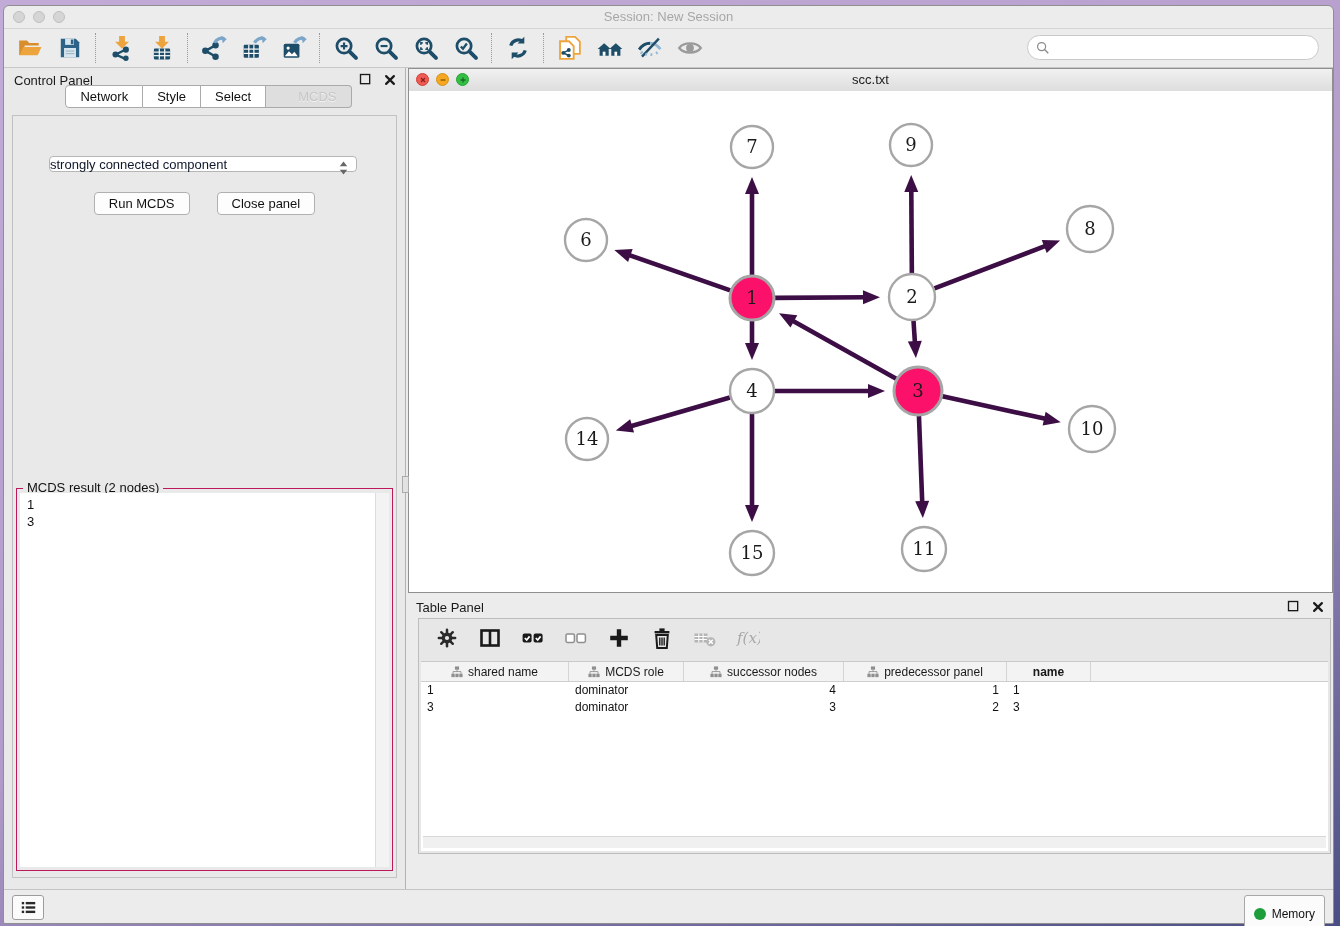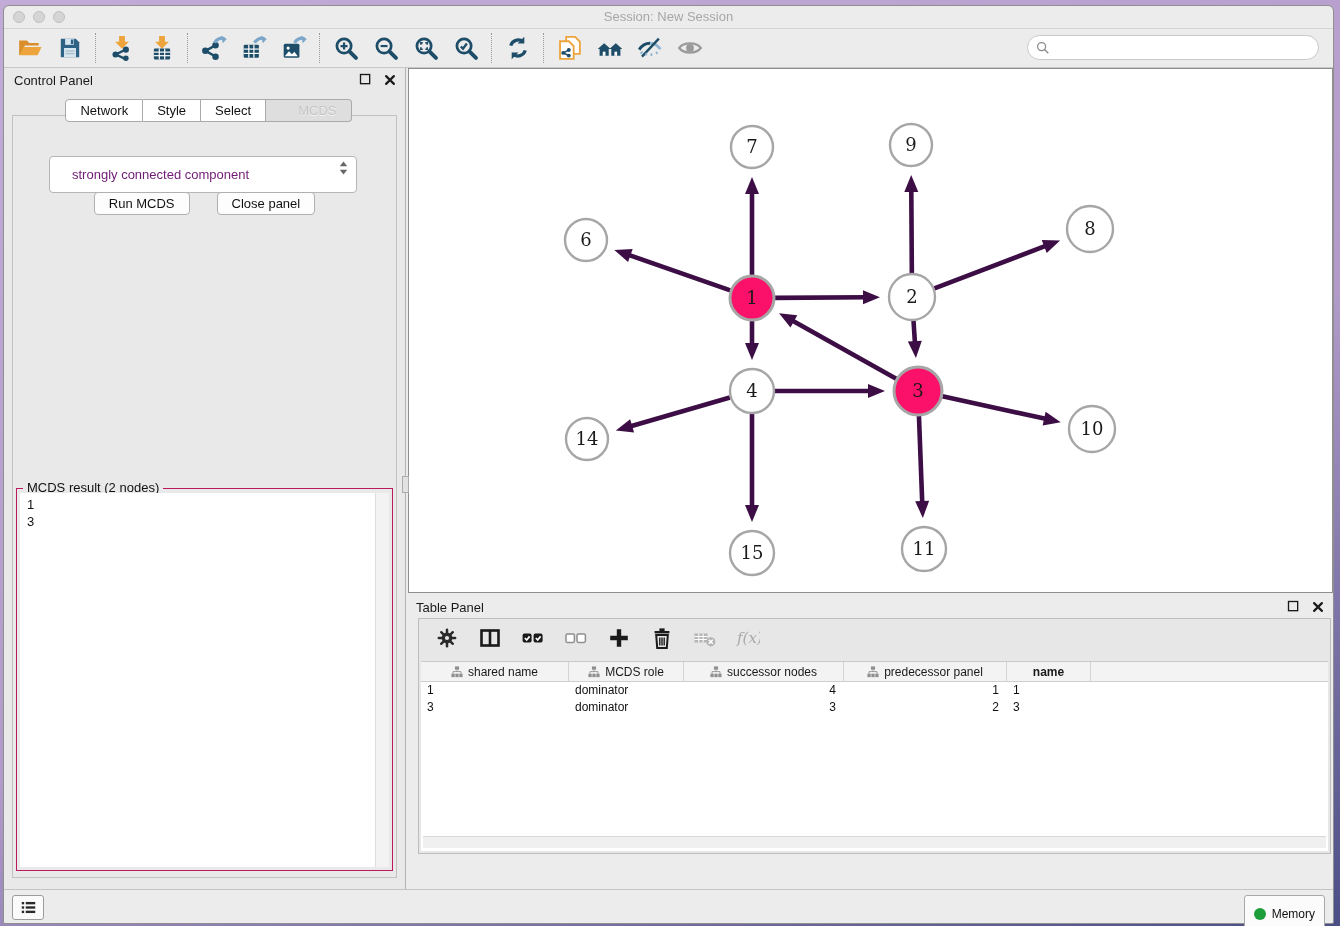--- a/index.html
+++ b/index.html
@@ -28,24 +28,24 @@
   #searchbox input{border:none;outline:none;flex:1;font-size:12px;background:transparent;margin-left:5px;}
   
   #cp{left:0;top:62px;width:402px;bottom:33px;background:#e9e9e9;border-right:1px solid #b2b2b2;box-sizing:border-box;}
   .panel-title{font-size:13px;color:#1a1a1a;}
   .panel-head-icons{position:absolute;right:8px;top:4px;display:flex;gap:10px;align-items:center;}
   .seg{display:inline-flex;}
   .seg .tab{background:#fff;border:1px solid #aaa;border-left:none;padding:3px 14px;font-size:13px;color:#111;white-space:nowrap;cursor:default;}
   .seg .tab:first-child{border-left:1px solid #aaa;border-radius:4px 0 0 4px;}
   .seg .tab:last-child{border-radius:0 4px 4px 0;}
   .seg .tab.sel{background:#dedede;color:#c6c6c6;text-shadow:0 1px 0 #f2f2f2;padding-left:32px;}
-  #cp-tabs-row{left:0;right:0;top:31px;text-align:center;z-index:2;margin-left:8px;}
+  #cp-tabs-row{left:0;right:0;top:17px;text-align:center;z-index:2;margin-left:8px;}
   #cp-content{left:8px;right:8px;top:47px;bottom:12px;border:1px solid #c2c2c2;background:#e9e9e9;}
   #opt-label{left:0;right:0;top:17px;text-align:center;font-size:13px;color:#1a1a1a;}
-  #criterion{left:36px;top:40px;width:308px;height:37px;background:#fff;border:1px solid #b6b6b6;border-radius:4px;display:flex;align-items:center;font-size:13px;color:#701a75;padding-left:22px;box-sizing:border-box;position:absolute;}
+  #criterion{left:36px;top:40px;width:308px;height:16px;background:#fff;border:1px solid #b6b6b6;border-radius:4px;display:flex;align-items:center;font-size:13px;color:#0f172a;padding-left:0;box-sizing:border-box;position:absolute;}
   #criterion .stepper{position:absolute;right:6px;top:3px;}
   #cp-buttons{left:0;right:0;top:76px;display:flex;justify-content:center;gap:27px;position:absolute;}
   .btn{background:#fdfdfd;border:1px solid #b0b0b0;border-radius:4px;font-size:13px;color:#111;padding:3px 14px;cursor:default;}
   #result-box{left:3px;right:3px;top:372px;bottom:6px;border:1px solid #be185d;position:absolute;}
   #result-legend{position:absolute;top:-9px;left:6px;background:#e9e9e9;padding:0 4px;font-size:13px;color:#111;}
   #result-inner{position:absolute;left:3px;right:3px;top:4px;bottom:3px;background:#fff;overflow:hidden;}
   #result-lines{padding:3px 7px;font-size:13px;color:#111;line-height:17px;}
   #result-scroll{position:absolute;right:0;top:0;bottom:0;width:13px;background:#f3f3f3;border-left:1px solid #ddd;}
   
   #netwin{left:404px;top:62px;width:925px;height:525px;border:1px solid #8f8f8f;background:#fff;box-sizing:border-box;}
@@ -298,20 +298,40 @@
               <div>1</div>
               <div>3</div>
             </div>
           <div id="result-scroll"></div>
         </div>
       </div>
     </div>
   </div>
 
   <div id="netwin" class="abs">
+    <div id="net-titlebar" class="abs">
+      <div class="lights abs" style="left:7px;top:4px;gap:7px;">
+        <div class="tl" style="background:#ee5b52;border:1px solid #d33e36;">
+            <svg viewBox="0 0 10 10" width="8" height="8">
+              <path d="M2.5 2.5l5 5M7.5 2.5l-5 5" stroke="#8c1f18" stroke-width="1.6"></path>
+            </svg>
+          </div>
+        <div class="tl" style="background:#f6a720;border:1px solid #d9901a;">
+            <svg viewBox="0 0 10 10" width="8" height="8">
+              <path d="M2 5h6" stroke="#8a5d0b" stroke-width="1.8"></path>
+            </svg>
+          </div>
+        <div class="tl" style="background:#32bf44;border:1px solid #28a335;">
+            <svg viewBox="0 0 10 10" width="8" height="8">
+              <path d="M5 1.8v6.4M1.8 5h6.4" stroke="#1c6b22" stroke-width="1.7"></path>
+            </svg>
+          </div>
+      </div>
+      <div id="net-title" class="abs">scc.txt</div>
+    </div>
     <div id="canvas">
       <svg id="graph-svg" width="923" height="501" viewBox="0 0 923 501">
           <g>
             <line x1="343" y1="184" x2="343" y2="98" stroke="#3c0e45" stroke-width="4.6"></line>
             <polygon points="343,86 350,103 336,103" fill="#3c0e45"></polygon>
           </g>
           <g>
             <line x1="321.28718253123094" y1="199.4135938964542" x2="216.64949276905654" y2="162.8534372325619" stroke="#3c0e45" stroke-width="4.6"></line>
             <polygon points="205.3210662636118,158.8953123089728 223.6785766850855,157.89440715588128 219.06076427423153,171.11090474556678" fill="#3c0e45"></polygon>
           </g>

